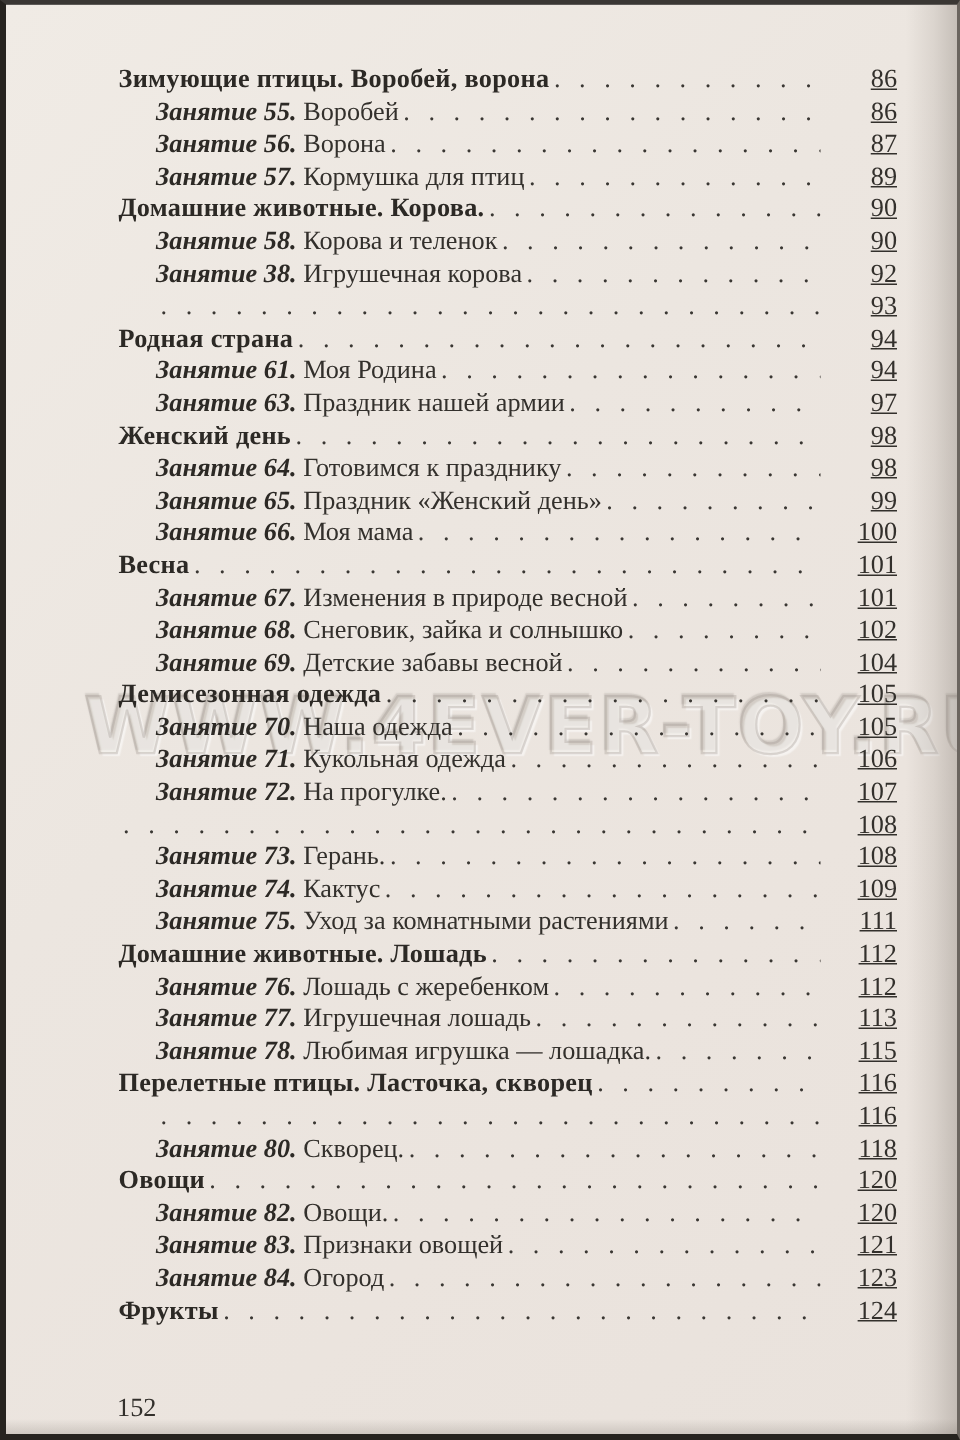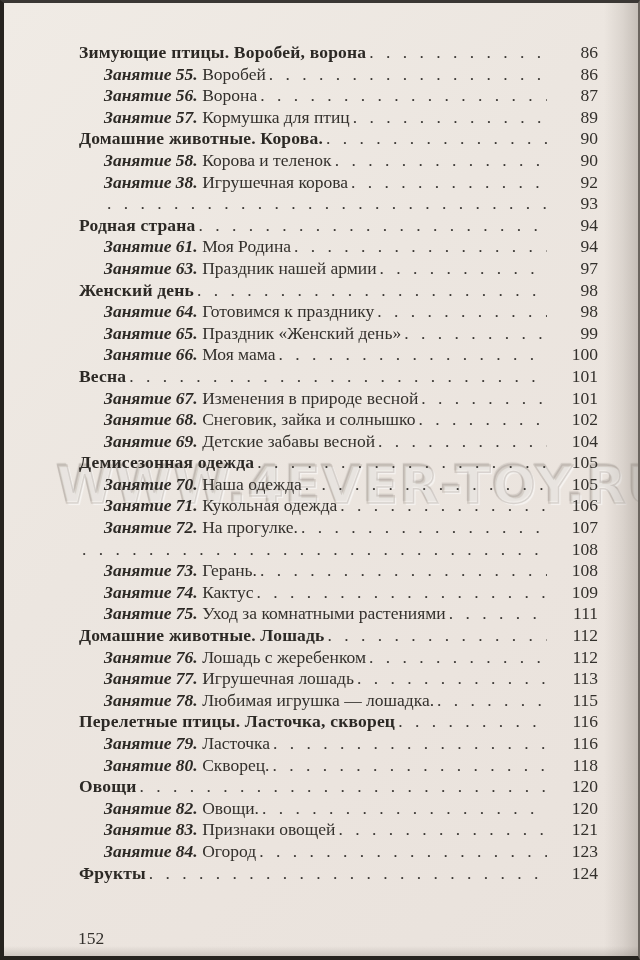--- a/index.html
+++ b/index.html
@@ -58,20 +58,21 @@
     color: #3a3733;
   }
   .dots::after {
     content: ". . . . . . . . . . . . . . . . . . . . . . . . . . . . . . . . . . . . . . . . . . . . .";
   }
   .pg {
     flex: 0 0 auto;
     min-width: 33px;
     text-align: right;
     margin-left: 18px;
+    text-decoration: underline;
   }
   .watermark {
     position: absolute;
     top: 451px; left: 52px; width: 556px; height: 64px;
     font-family: "DejaVu Sans", sans-serif;
     font-weight: bold;
     font-size: 52px; line-height: 62px;
     letter-spacing: 1px;
     white-space: nowrap;
     color: rgba(225,218,211,0.20);
@@ -247,21 +248,20 @@
         <span class="label"><span class="num">Занятие 78.</span> Любимая игрушка — лошадка.</span>
         <span class="dots"></span>
         <span class="pg">115</span>
       </div>
       <div class="row section">
         <span class="label">Перелетные птицы. Ласточка, скворец</span>
         <span class="dots"></span>
         <span class="pg">116</span>
       </div>
       <div class="row lesson">
-        <span class="label"><span class="num">Занятие 79.</span> Ласточка</span>
         <span class="dots"></span>
         <span class="pg">116</span>
       </div>
       <div class="row lesson">
         <span class="label"><span class="num">Занятие 80.</span> Скворец.</span>
         <span class="dots"></span>
         <span class="pg">118</span>
       </div>
       <div class="row section">
         <span class="label">Овощи</span>

